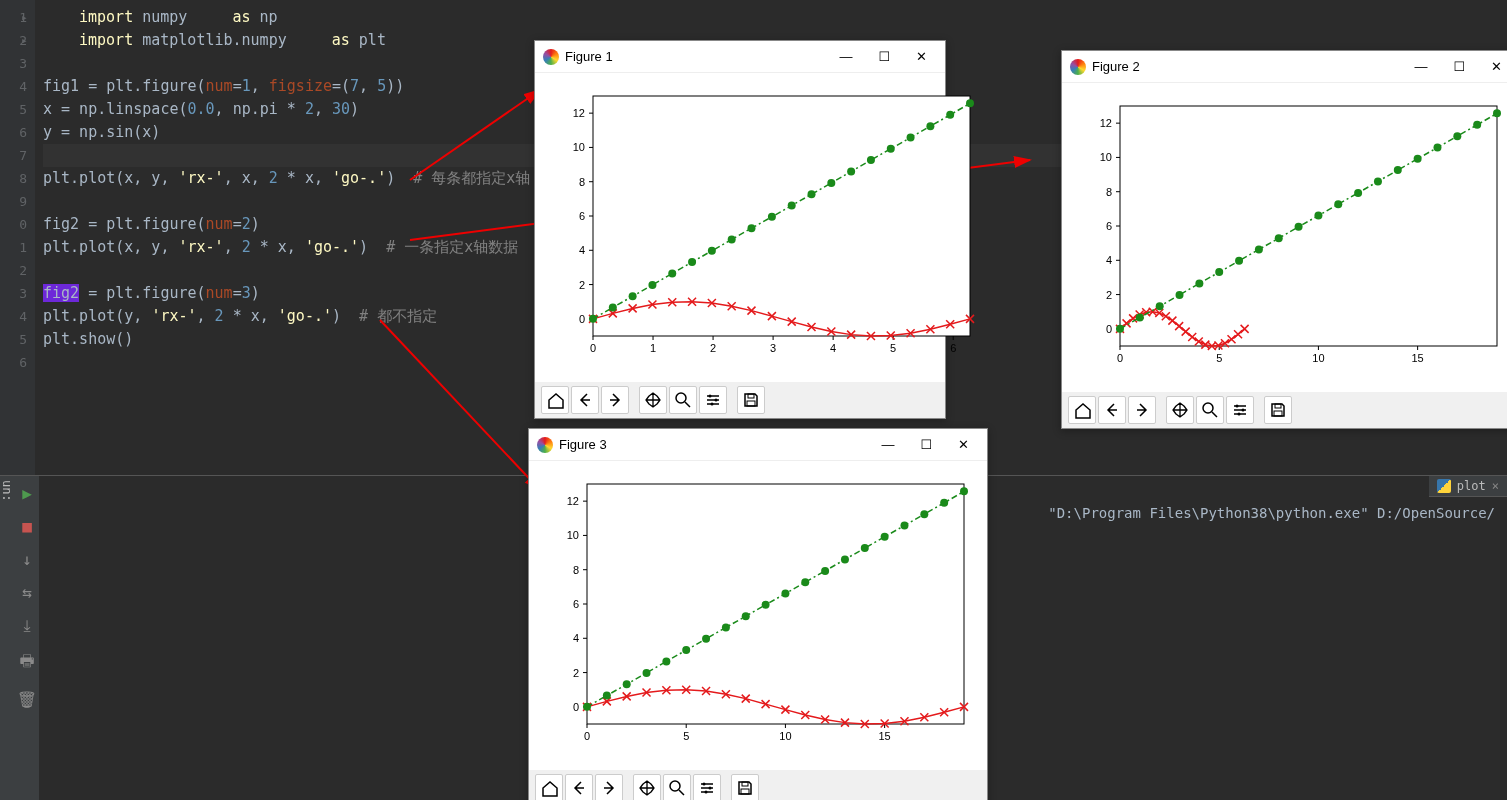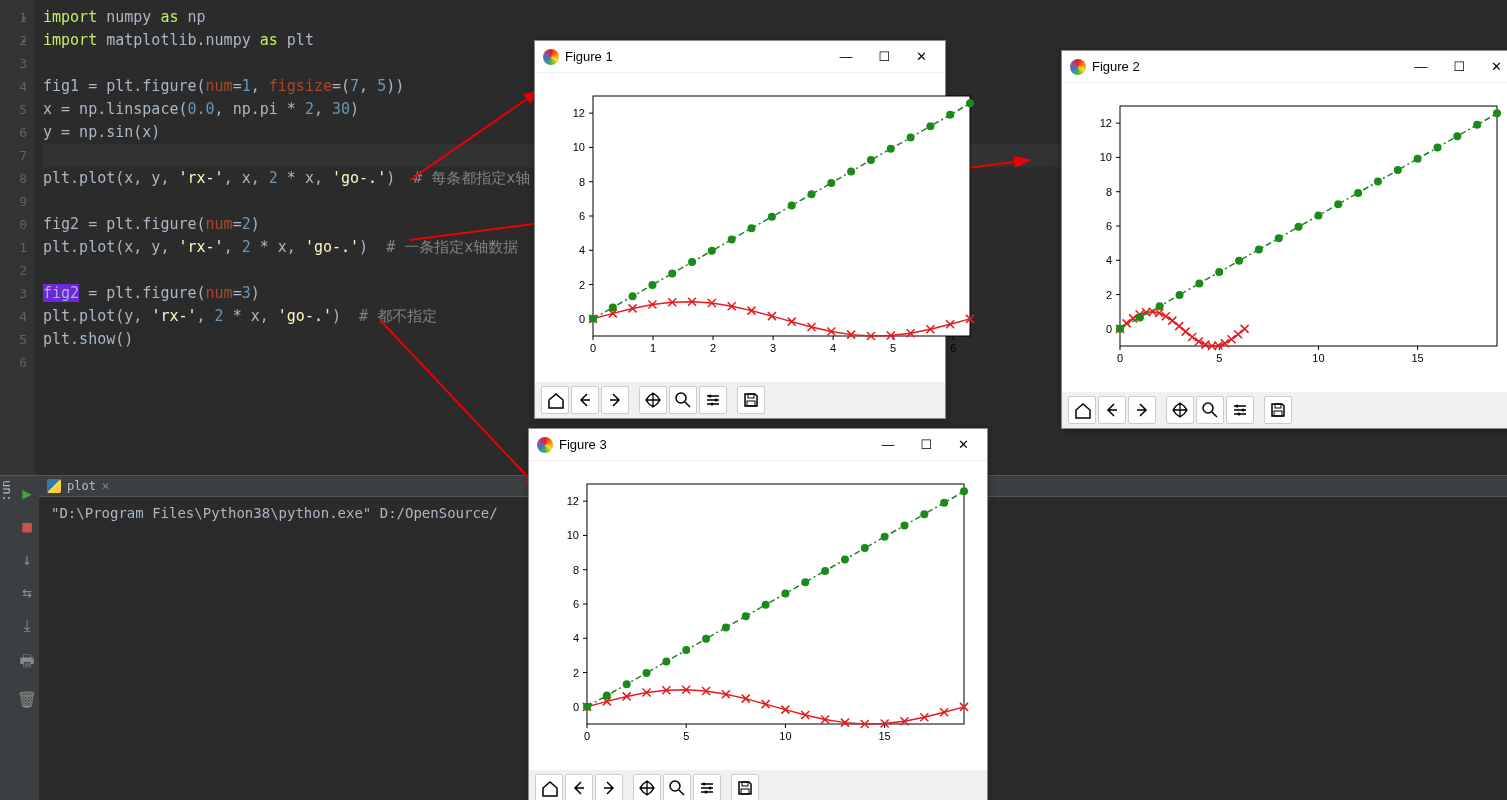--- a/index.html
+++ b/index.html
@@ -1,33 +1,33 @@
 <!DOCTYPE html>
 <html><head>
 <meta charset="utf-8">
 <style>
   *{box-sizing:border-box;margin:0;padding:0;}
   body{background:#2b2b2b;color:#a9b7c6;font-family:Consolas,monospace;font-size:14px;width:1507px;height:800px;position:relative;overflow:hidden;}
   .editor{display:flex;height:475px;}
   .gutter{width:35px;background:#313335;color:#606366;text-align:right;padding:6px 8px 0 0;font-size:13px;line-height:23px;}
   .code{flex:1;padding:6px 0 0 8px;line-height:23px;font-size:15px;position:relative;}
   .code-line{white-space:pre;}
-  .kw{color:#bef264;}
+  .kw{color:#fef9c3;margin-left:36px;}
   .str{color:#fef9c3;}
   .num{color:#6897bb;}
   .param{color:#aa4926;text-align:right;}
   .comment{color:#808080;}
   .hl{background:#6d28d9;}
   .fold{position:absolute;left:-14px;color:#606366;font-size:11px;}
   .run-area{display:flex;height:325px;border-top:1px solid #555;}
   .run-label{width:15px;background:#3c3f41;color:#bbb;font-size:12px;writing-mode:vertical-lr;padding-top:4px;}
   .run-side{width:24px;background:#3c3f41;display:flex;flex-direction:column;align-items:center;gap:14px;padding-top:8px;}
   .run-side span{color:#8a8a8a;font-size:16px;cursor:pointer;}
   .run-tab{background:#3c3f41;border-bottom:1px solid #555;padding:3px 8px;display:flex;align-items:center;gap:6px;font-size:12px;color:#bbb;}
-  .run-main{flex:1;display:flex;flex-direction:column;}
+  .run-main{flex:1;display:flex;flex-direction:column;align-items:flex-end;}
   .run-out{flex:1;padding:8px 12px;color:#a9b7c6;font-size:14px;}
   .py-icon{width:14px;height:14px;background:linear-gradient(135deg,#3776ab 50%,#ffd43b 50%);border-radius:2px;display:inline-block;}
 
   .fig{position:absolute;background:#fff;border:1px solid #888;box-shadow:0 2px 8px rgba(0,0,0,.3);}
   .fig-title{height:32px;display:flex;align-items:center;padding:0 8px;gap:6px;font:13px "Microsoft YaHei",sans-serif;color:#000;border-bottom:1px solid #eee;}
   .fig-title .wt{flex:1;}
   .win-btn{font-family:Segoe UI Symbol,sans-serif;font-size:13px;padding:0 10px;cursor:pointer;color:#000;}
   .mpl-icon{width:16px;height:16px;border-radius:50%;background:conic-gradient(#e41a1c,#ff7f0e,#ffd92f,#4daf4a,#377eb8,#984ea3,#e41a1c);display:inline-block;}
   .fig-body{background:#fff;padding:8px;}
   .fig-toolbar{height:36px;background:#f0f0f0;display:flex;align-items:center;gap:2px;padding:0 6px;}

